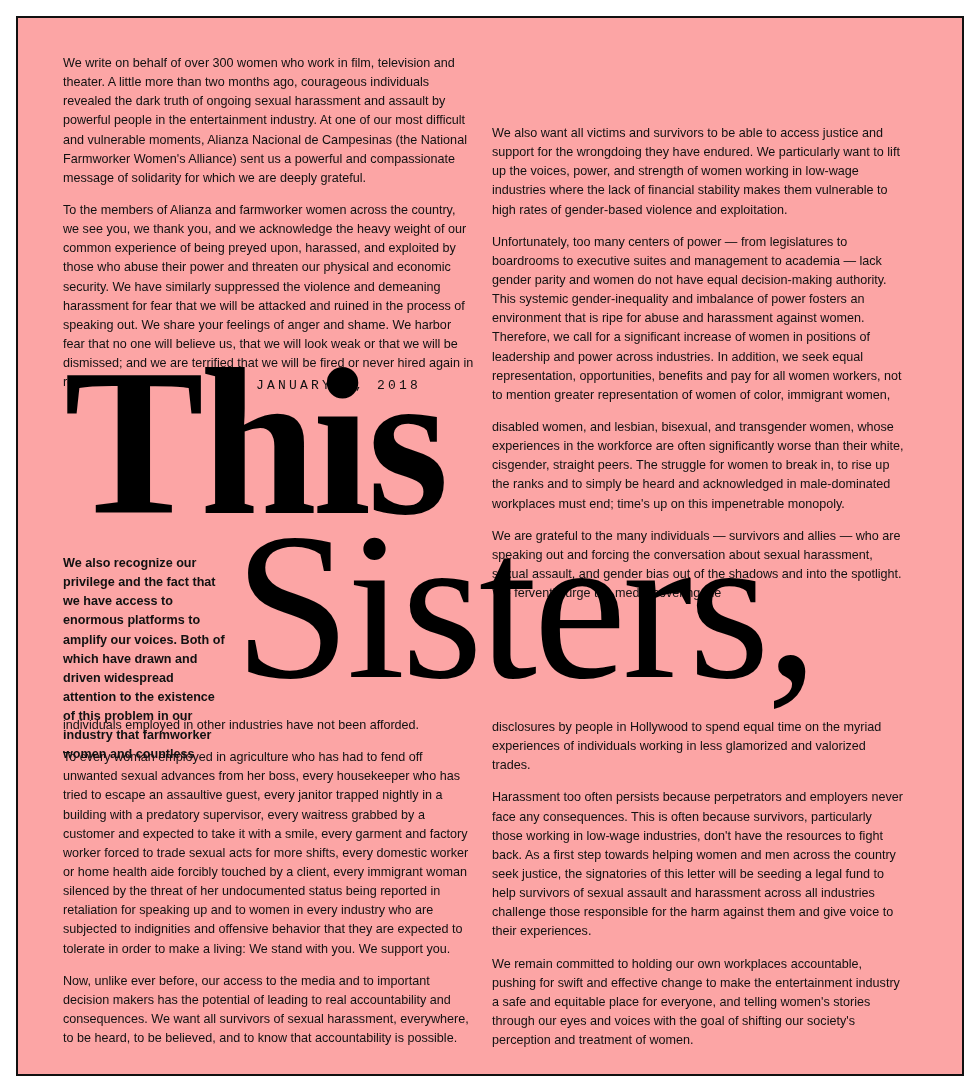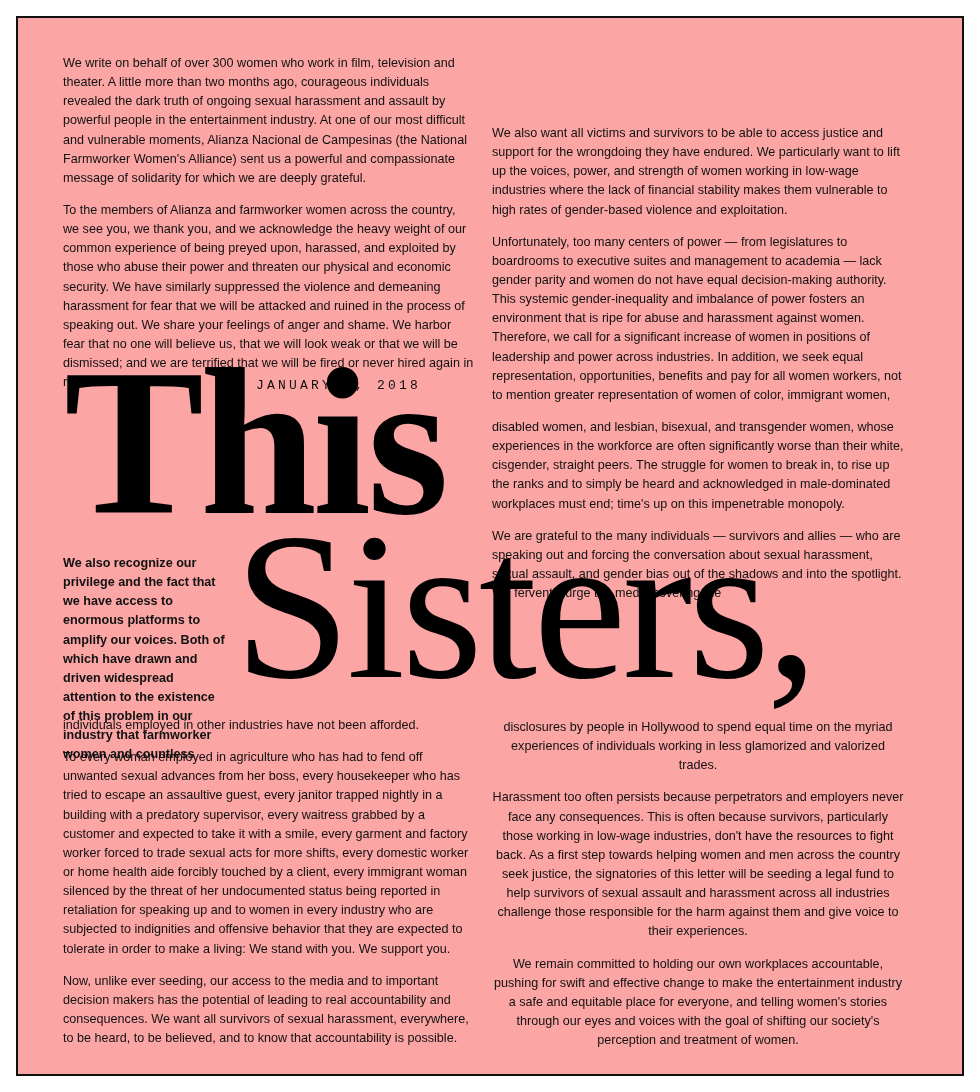--- a/index.html
+++ b/index.html
@@ -44,21 +44,21 @@
   .col p {
     margin: 0 0 13px 0;
   }
   .col p:last-child { margin-bottom: 0; }
 
   #left-top     { left: 45px;  top: 36px;  width: 412px; }
   #left-mid     { left: 45px;  top: 536px; width: 165px; font-weight: bold; }
   #left-bottom  { left: 45px;  top: 698px; width: 412px; }
 
   #right-top    { left: 474px; top: 106px; width: 412px; }
-  #right-bottom { left: 474px; top: 700px; width: 412px; text-align: center; }
+  #right-bottom { left: 474px; top: 700px; width: 412px; }
 
   
   .indent-block {
     margin-left: 38px;
   }
 
   
   #date-line {
     position: absolute;
     left: 238px;
@@ -117,21 +117,21 @@
       <p>To the members of Alianza and farmworker women across the country, we see you, we thank you, and we acknowledge the heavy weight of our common experience of being preyed upon, harassed, and exploited by those who abuse their power and threaten our physical and economic security. We have similarly suppressed the violence and demeaning harassment for fear that we will be attacked and ruined in the process of speaking out. We share your feelings of anger and shame. We harbor fear that no one will believe us, that we will look weak or that we will be dismissed; and we are terrified that we will be fired or never hired again in retaliation.</p>
     </div>
 
     <div class="col" id="left-mid">
       <p>We also recognize our privilege and the fact that we have access to enormous platforms to amplify our voices. Both of which have drawn and driven widespread attention to the existence of this problem in our industry that farmworker women and countless</p>
     </div>
 
     <div class="col" id="left-bottom">
       <p>individuals employed in other industries have not been afforded.</p>
       <p>To every woman employed in agriculture who has had to fend off unwanted sexual advances from her boss, every housekeeper who has tried to escape an assaultive guest, every janitor trapped nightly in a building with a predatory supervisor, every waitress grabbed by a customer and expected to take it with a smile, every garment and factory worker forced to trade sexual acts for more shifts, every domestic worker or home health aide forcibly touched by a client, every immigrant woman silenced by the threat of her undocumented status being reported in retaliation for speaking up and to women in every industry who are subjected to indignities and offensive behavior that they are expected to tolerate in order to make a living: We stand with you. We support you.</p>
-      <p>Now, unlike ever seeding, our access to the media and to important decision makers has the potential of leading to real accountability and consequences. We want all survivors of sexual harassment, everywhere, to be heard, to be believed, and to know that accountability is possible.</p>
+      <p>Now, unlike ever before, our access to the media and to important decision makers has the potential of leading to real accountability and consequences. We want all survivors of sexual harassment, everywhere, to be heard, to be believed, and to know that accountability is possible.</p>
     </div>
 
     <div class="col" id="right-top">
       <p>We also want all victims and survivors to be able to access justice and support for the wrongdoing they have endured. We particularly want to lift up the voices, power, and strength of women working in low-wage industries where the lack of financial stability makes them vulnerable to high rates of gender-based violence and exploitation.</p>
       <p>Unfortunately, too many centers of power — from legislatures to boardrooms to executive suites and management to academia — lack gender parity and women do not have equal decision-making authority. This systemic gender-inequality and imbalance of power fosters an environment that is ripe for abuse and harassment against women. Therefore, we call for a significant increase of women in positions of leadership and power across industries. In addition, we seek equal representation, opportunities, benefits and pay for all women workers, not to mention greater representation of women of color, immigrant women,</p>
       <p class="indent-block">disabled women, and lesbian, bisexual, and transgender women, whose experiences in the workforce are often significantly worse than their white, cisgender, straight peers. The struggle for women to break in, to rise up the ranks and to simply be heard and acknowledged in male-dominated workplaces must end; time's up on this impenetrable monopoly.</p>
       <p class="indent-block">We are grateful to the many individuals — survivors and allies — who are speaking out and forcing the conversation about sexual harassment, sexual assault, and gender bias out of the shadows and into the spotlight. We fervently urge the media covering the</p>
     </div>
 
     <div class="col" id="right-bottom">

